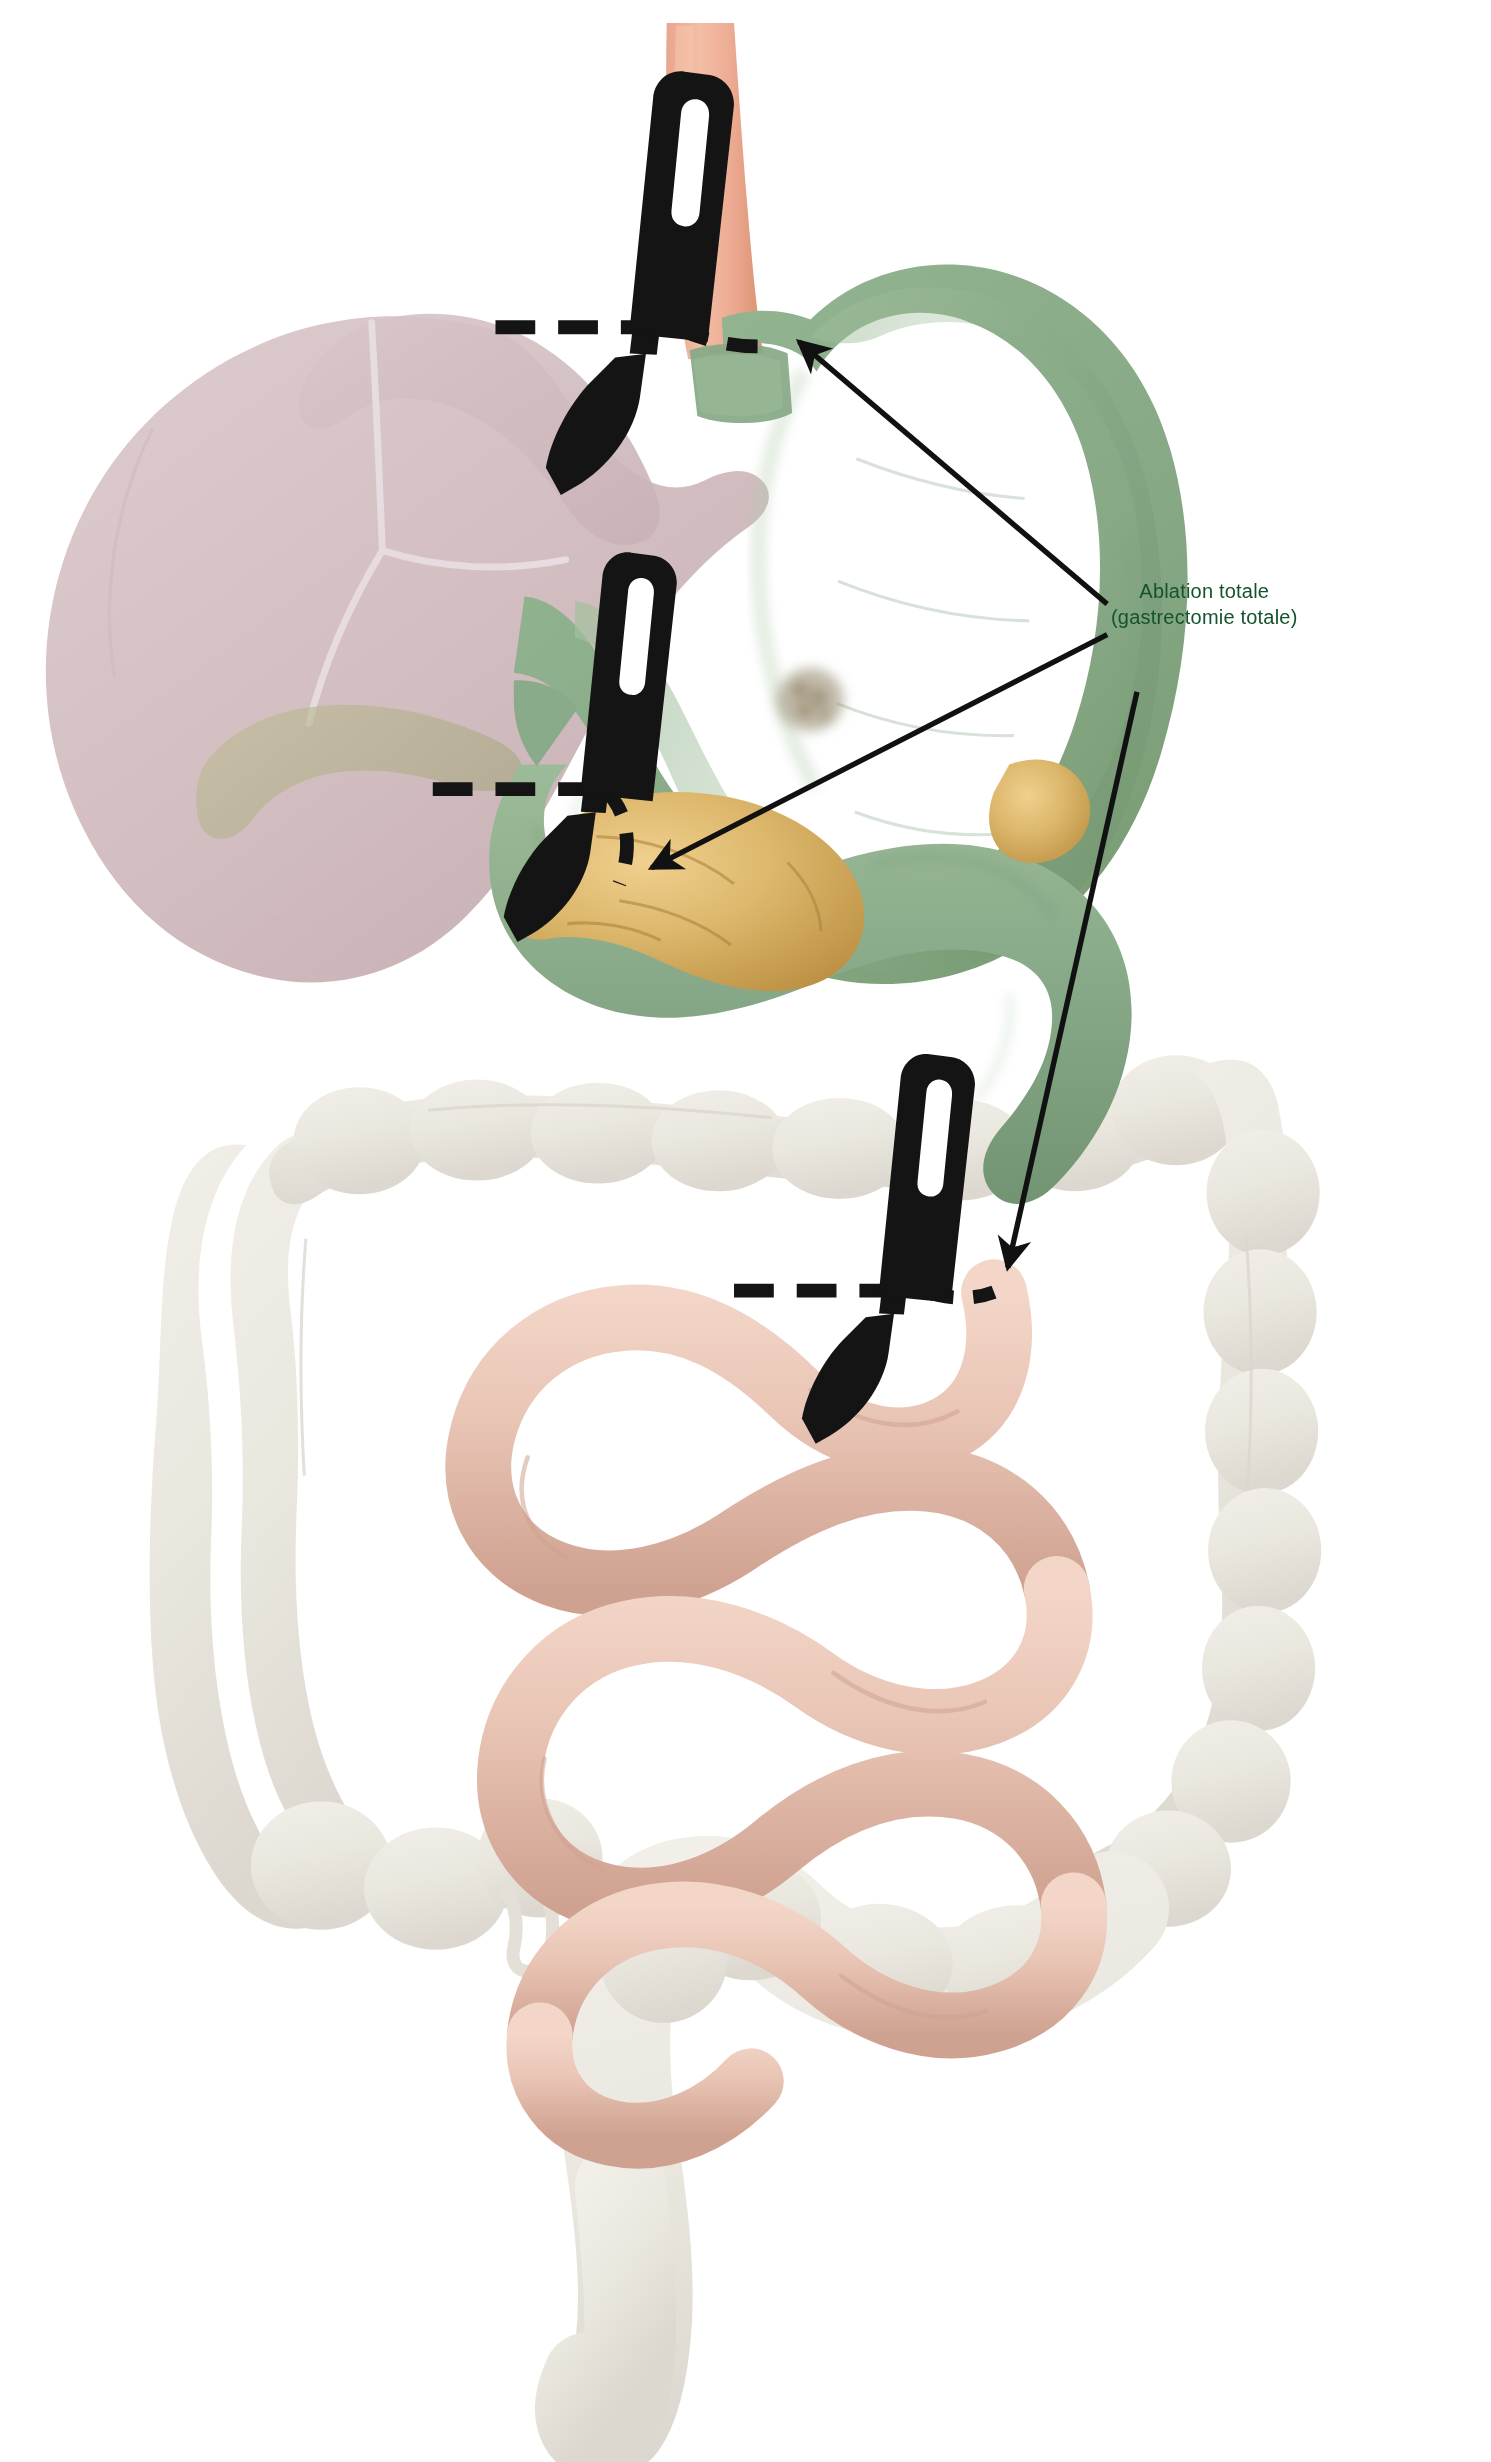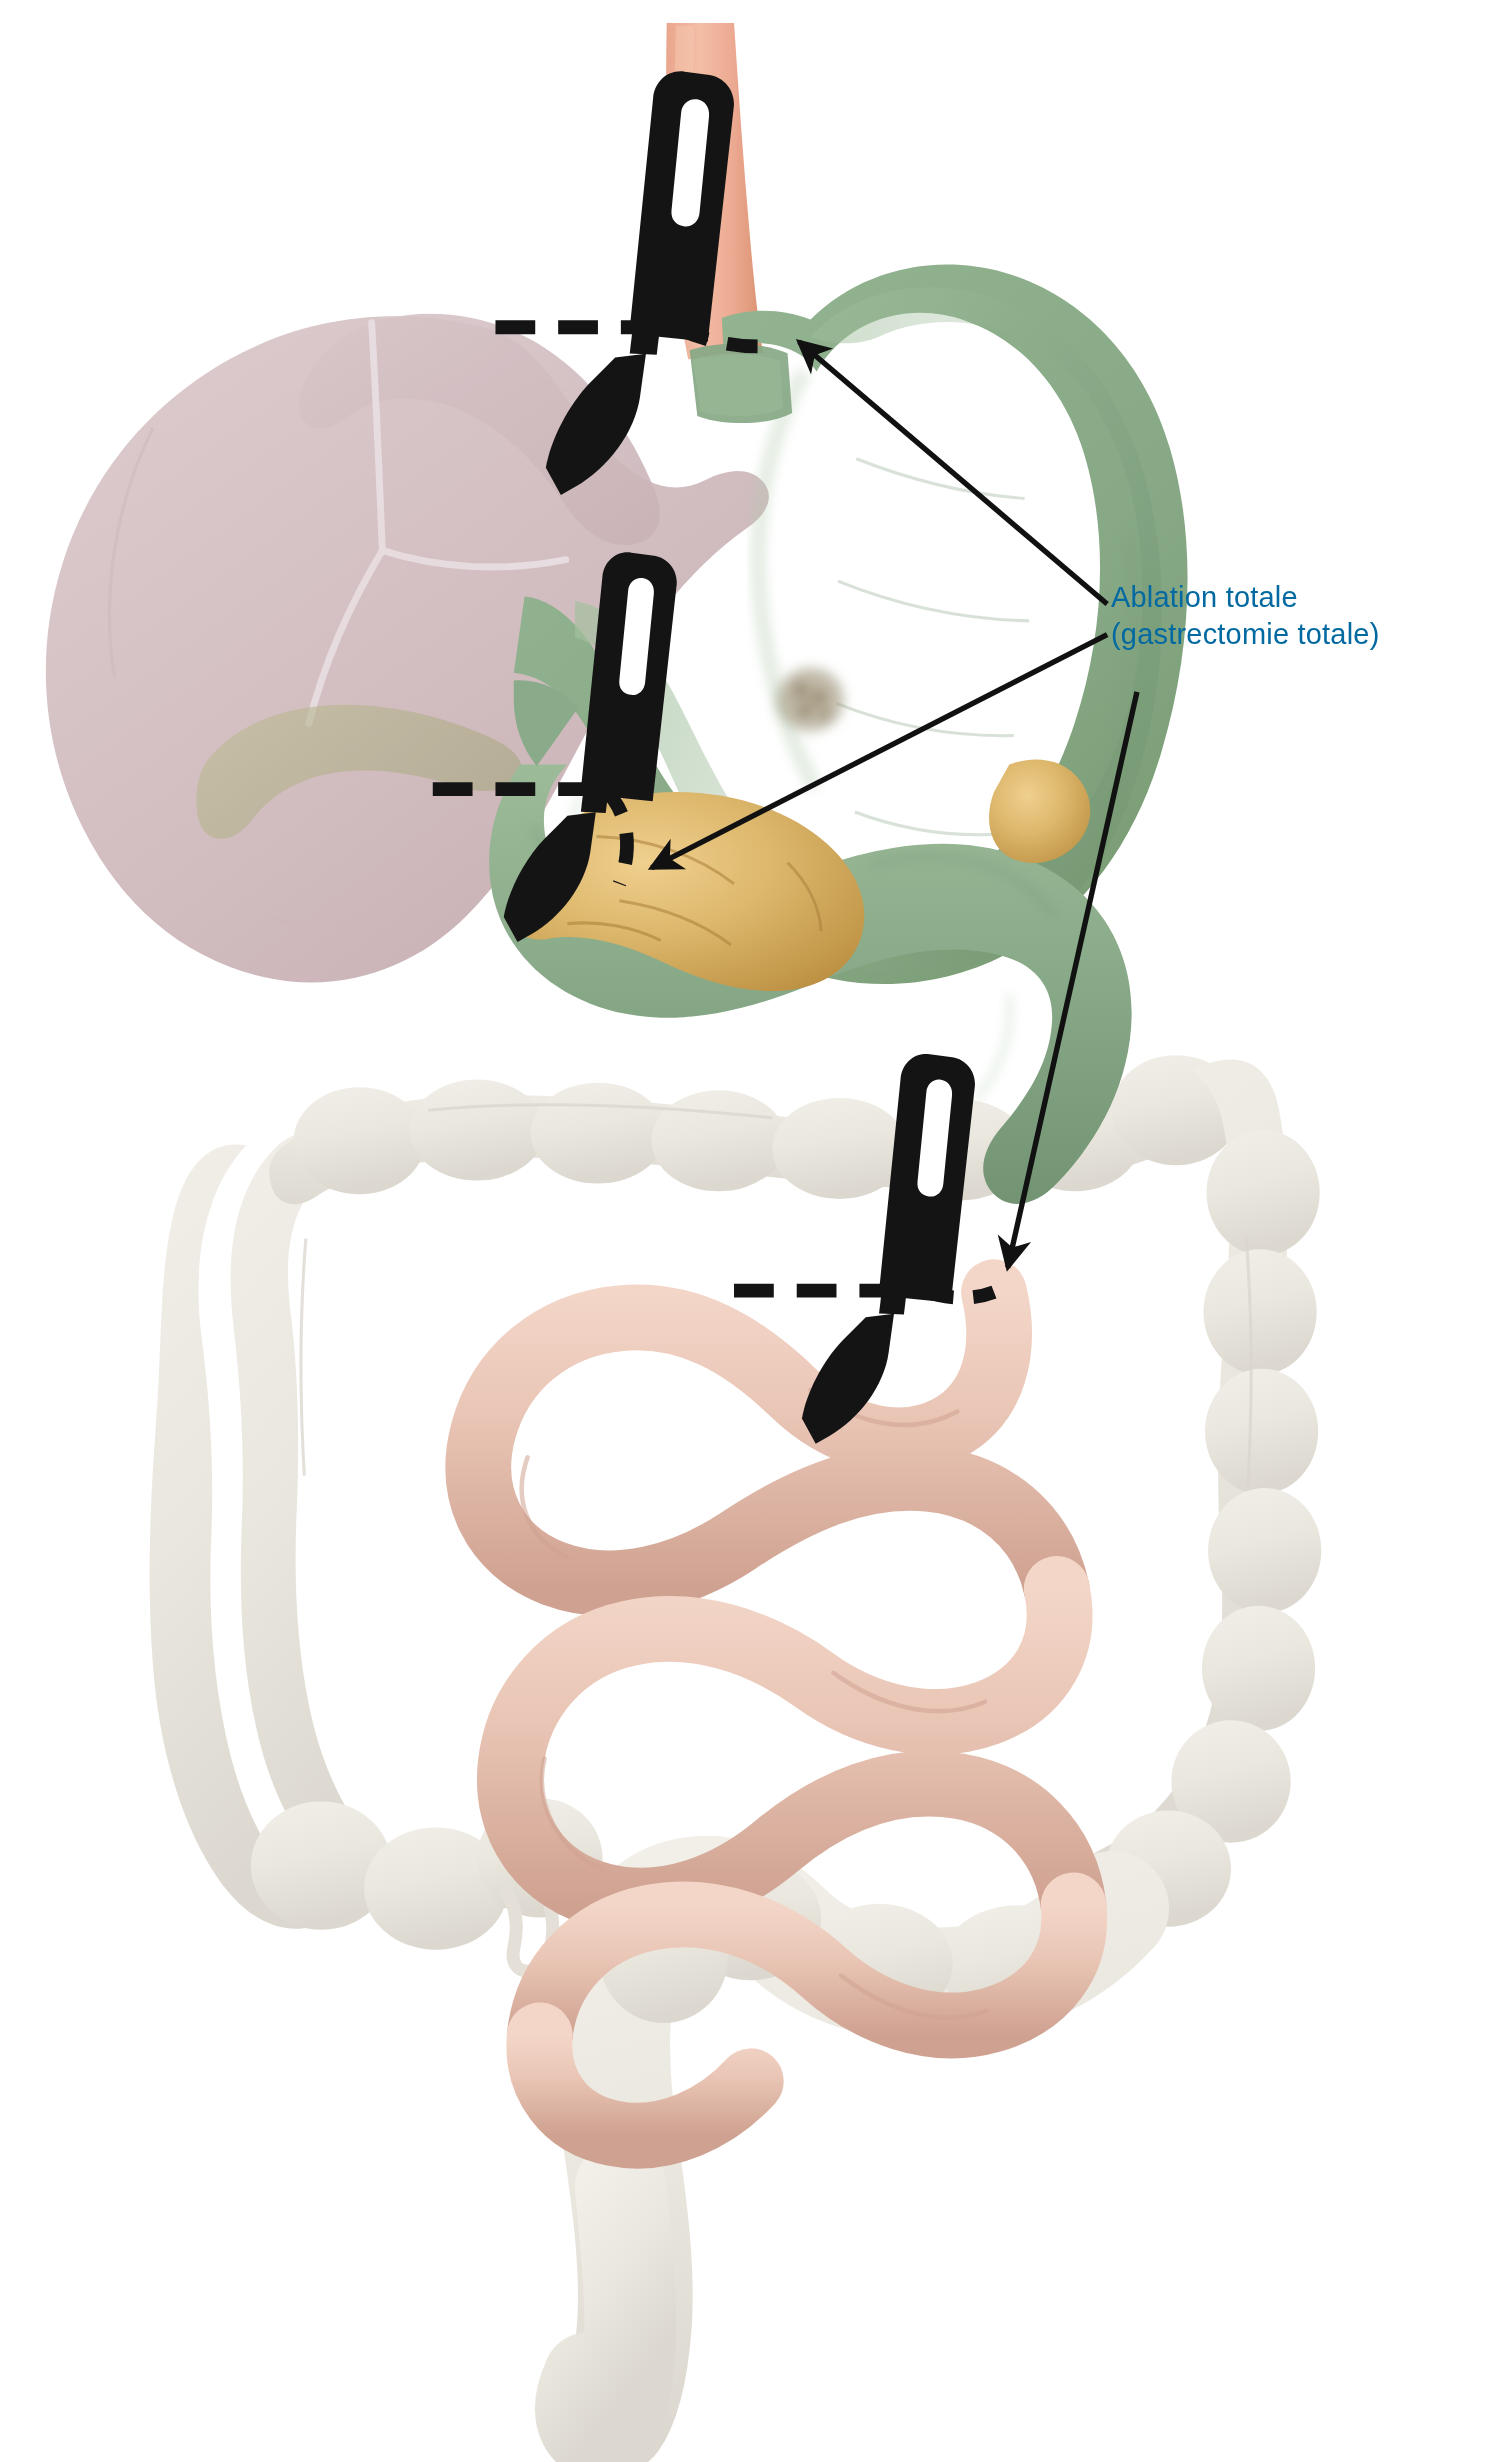--- a/index.html
+++ b/index.html
@@ -1,19 +1,19 @@
 <!DOCTYPE html>
 <html style="font-size:12.2px"><head>
 <meta charset="utf-8">
 <style>
   html,body{margin:0;padding:0;background:#ffffff;}
   body{font-family:"Liberation Sans", sans-serif;}
   #stage{position:relative;width:1491px;height:2462px;background:#ffffff;overflow:hidden;}
   #figure{position:absolute;inset:0;}
-  .callout{position:absolute;color:#0369a1;font-size:29px;line-height:1.28;white-space:nowrap;letter-spacing:0.2px;}
+  .callout{position:absolute;color:#14532d;font-size:20px;line-height:1.28;white-space:nowrap;letter-spacing:0.2px;text-align:center;}
   .callout .l2{display:block;}
 </style>
 </head>
 <body>
 
 <div id="stage">
 
   <svg id="figure" viewBox="0 0 1950 3220" width="1491" height="2462">
     <defs>
       <linearGradient id="gEso" x1="0" y1="0" x2="1" y2="0">

